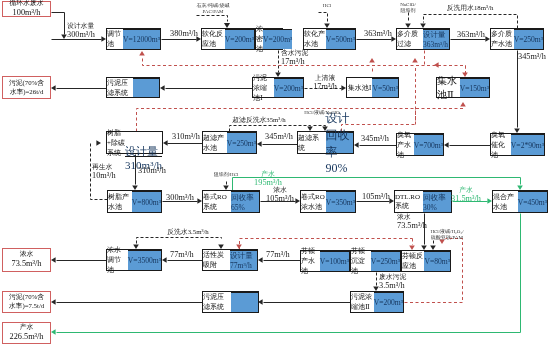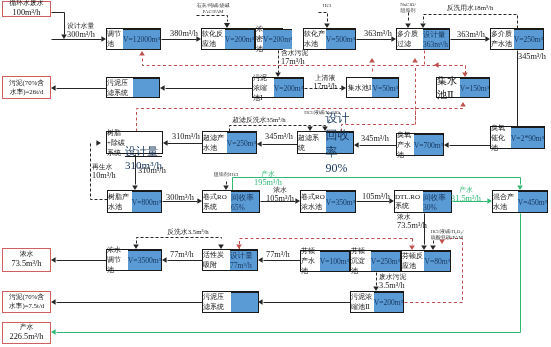--- a/index.html
+++ b/index.html
@@ -169,21 +169,21 @@
       <div class="s" style="font-size: 7.6px;">V=250m³</div>
     </div>
 <div class="pbox" style="left:297px;top:131px;width:57px;height:23px">
       <div class="t" style="font-size: 7px;">超滤系统</div>
       <div class="s" style="font-size: 12px;">设计回收率90%</div>
     </div>
 <div class="pbox" style="left:396px;top:133px;width:48px;height:23px">
       <div class="t" style="font-size: 7px;">臭氧产水池</div>
       <div class="s" style="font-size: 7.6px;">V=700m³</div>
     </div>
-<div class="pbox" style="left:490px;top:126px;width:55px;height:23px">
+<div class="pbox" style="left:490px;top:133px;width:55px;height:23px">
       <div class="t" style="font-size: 7px;">臭氧催化池</div>
       <div class="s" style="font-size: 7.6px;">V=2*90m³</div>
     </div>
 <div class="pbox" style="left:107px;top:190px;width:55px;height:23px">
       <div class="t" style="font-size: 7px;">树脂产水池</div>
       <div class="s" style="font-size: 7.6px;">V=800m³</div>
     </div>
 <div class="pbox" style="left:202px;top:190px;width:58px;height:23px">
       <div class="t" style="font-size: 7px;">卷式RO系统</div>
       <div class="s" style="font-size: 7.6px;">回收率65%</div>

